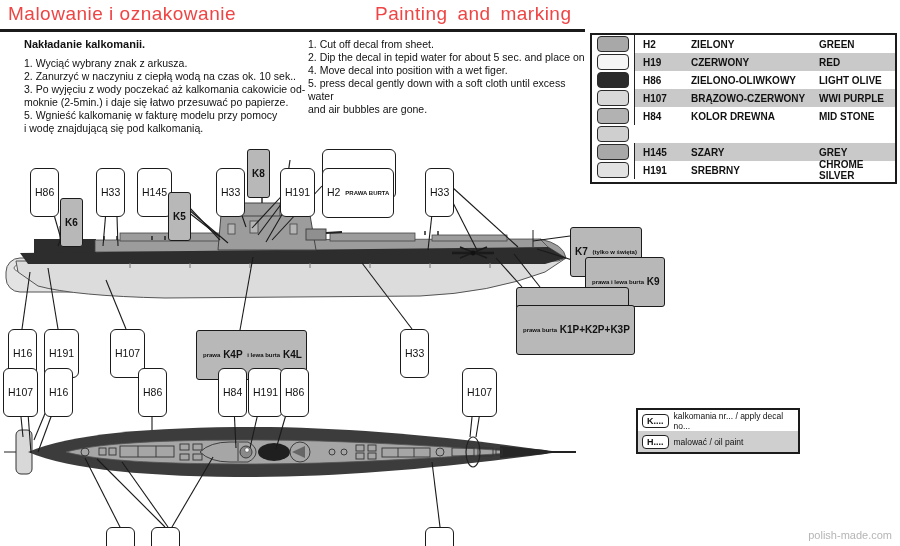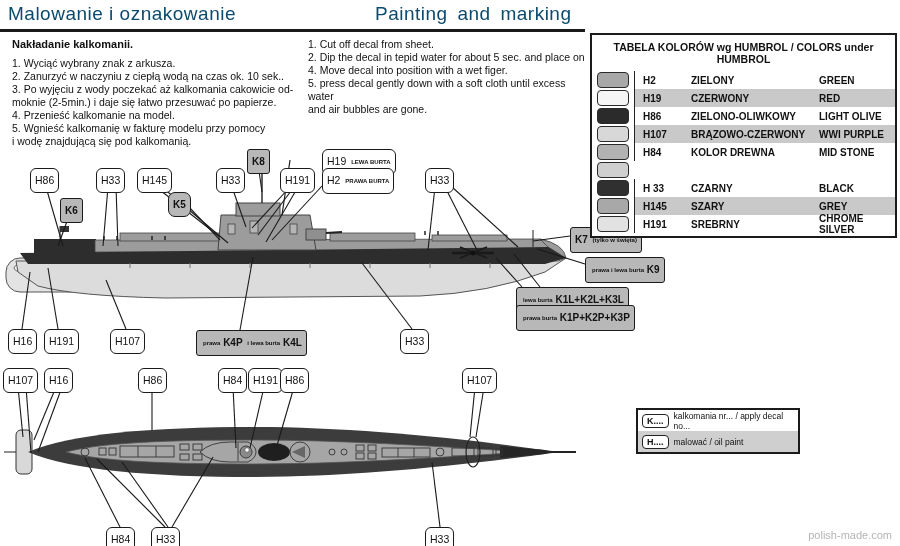--- a/index.html
+++ b/index.html
@@ -1,26 +1,26 @@
 <!DOCTYPE html>
 <html><head>
 <meta charset="utf-8">
 <style>
   html,body{margin:0;padding:0}
   body{width:900px;height:546px;position:relative;background:#ffffff;
        font-family:"Liberation Sans",sans-serif;color:#111;overflow:hidden}
 
-  .hdr{position:absolute;top:3px;font-size:19px;color:#0c4a6e;letter-spacing:.5px;z-index:4}
+  .hdr{position:absolute;top:3px;font-size:19px;color:#ef4444;letter-spacing:.5px;z-index:4}
   .hdr.left{left:8px}
   .hdr.right{left:375px;word-spacing:4px}
   .rule{position:absolute;left:0;top:29px;width:585px;height:3px;background:#1b1b1b;z-index:4}
 
   .col{position:absolute;top:38px;font-size:10.5px;line-height:13px;z-index:4}
   .col .colhead{font-weight:bold;font-size:11px;margin-bottom:6px}
-  .col.pl{left:12px;width:296px}
+  .col.pl{left:24px;width:296px}
   .col.en{left:308px;width:278px}
 
   .ctable{position:absolute;left:590px;top:33px;width:303px;border:2px solid #1b1b1b;
           background:#fff;z-index:4;padding-bottom:3px}
   .ctitle{font-size:10.5px;font-weight:bold;text-align:center;padding:6px 2px}
   .crow{display:flex;height:18px;align-items:stretch}
   .sw-cell{width:42px;display:flex;justify-content:center;align-items:center;background:#fff}
   .swatch{width:30px;height:14px;border:1.6px solid #2a2a2a;border-radius:4px}
   .ct-cell{flex:1;display:flex;align-items:center;border-left:1.5px solid #222;
            font-size:10px;font-weight:bold}
@@ -31,21 +31,21 @@
 
   .legend{position:absolute;left:636px;top:408px;width:160px;border:2px solid #1b1b1b;z-index:4;background:#fff}
   .lrow{display:flex;align-items:center;height:21px;font-size:8.5px;padding:0 4px;gap:5px}
   .lrow.shaded{background:#cfcfcf}
   .lkey{border:1.3px solid #222;border-radius:4px;background:#fff;font-size:9px;
         padding:0 4px;line-height:12px;font-weight:bold}
 
   .footer{position:absolute;right:8px;top:529px;font-size:11px;color:#b5b5b5;z-index:4}
 
   .callout{position:absolute;background:#fff;border:1.5px solid #1b1b1b;border-radius:6px;
-           font-size:10.5px;padding:4px 4px;line-height:15px;white-space:nowrap;z-index:3}
+           font-size:10.5px;padding:16px 4px;line-height:15px;white-space:nowrap;z-index:3}
   .callout .small{font-size:6px;font-weight:bold;margin-left:2px;vertical-align:1px}
   .callout.decal{background:#b8b8b8;border-radius:3px;font-weight:bold;border-width:1.3px;font-size:10px}
 
   svg.art{position:absolute;left:0;top:0;z-index:1}
 </style>
 </head>
 <body>
 
 <svg class="art" width="900" height="546" viewBox="0 0 900 546">
 
@@ -198,37 +198,35 @@
 <div class="hdr right">Painting and marking</div>
 <div class="rule"></div>
 
 <div class="col pl">
   <div class="colhead">Nakładanie kalkomanii.</div>
   <div id="pl-lines">
       <div class="iline">1. Wyciąć wybrany znak z arkusza.</div>
       <div class="iline">2. Zanurzyć w naczyniu z ciepłą wodą na czas ok. 10 sek..</div>
       <div class="iline">3. Po wyjęciu z wody poczekać aż kalkomania cakowicie od-</div>
       <div class="iline">moknie (2-5min.) i daje się łatwo przesuwać po papierze.</div>
-      <div class="iline">4. Przenieść kalkomanie na model.</div>
       <div class="iline">5. Wgnieść kalkomanię w fakturę modelu przy pomocy</div>
       <div class="iline">i wodę znajdującą się pod kalkomanią.</div>
     </div>
 </div>
 <div class="col en">
   <div id="en-lines">
       <div class="iline">1. Cut off decal from sheet.</div>
       <div class="iline">2. Dip the decal in tepid water for about 5 sec. and place on</div>
       <div class="iline">4. Move decal into position with a wet figer.</div>
       <div class="iline">5. press decal gently down with a soft cloth until excess water</div>
       <div class="iline">and air bubbles are gone.</div>
     </div>
 </div>
 
 <div class="ctable">
-  <div class="ctitle">TABELA KOLORÓW wg HUMBROL / COLORS under HUMBROL</div>
   <div id="ctrows">
       <div class="crow">
         <div class="sw-cell">
           <div class="swatch" style="background: rgb(168, 168, 168);"></div>
         </div>
         <div class="ct-cell">
           <span class="ct-code">H2</span>
           <span class="ct-pl">ZIELONY</span>
           <span class="ct-en">GREEN</span>
         </div>
@@ -269,30 +267,20 @@
         </div>
         <div class="ct-cell">
           <span class="ct-code">H84</span>
           <span class="ct-pl">KOLOR DREWNA</span>
           <span class="ct-en">MID STONE</span>
         </div>
       </div>
       <div class="crow">
         <div class="sw-cell">
           <div class="swatch" style="background: rgb(207, 207, 207);"></div>
-        </div>
-      </div>
-      <div class="crow">
-        <div class="sw-cell">
-          <div class="swatch" style="background: rgb(48, 48, 48);"></div>
-        </div>
-        <div class="ct-cell">
-          <span class="ct-code">H 33</span>
-          <span class="ct-pl">CZARNY</span>
-          <span class="ct-en">BLACK</span>
         </div>
       </div>
       <div class="crow">
         <div class="sw-cell">
           <div class="swatch" style="background: rgb(168, 168, 168);"></div>
         </div>
         <div class="ct-cell shaded">
           <span class="ct-code">H145</span>
           <span class="ct-pl">SZARY</span>
           <span class="ct-en">GREY</span>
@@ -328,21 +316,21 @@
     <div class="callout" style="left: 30px; top: 168px;"><span>H86</span> </div>
     <div class="callout" style="left: 96px; top: 168px;"><span>H33</span> </div>
     <div class="callout" style="left: 137px; top: 168px;"><span>H145</span> </div>
     <div class="callout" style="left: 216px; top: 168px;"><span>H33</span> </div>
     <div class="callout" style="left: 280px; top: 168px;"><span>H191</span> </div>
     <div class="callout" style="left: 322px; top: 149px;"><span>H19</span> <span class="small">LEWA BURTA</span> </div>
     <div class="callout" style="left: 322px; top: 168px;"><span>H2</span> <span class="small">PRAWA BURTA</span> </div>
     <div class="callout" style="left: 425px; top: 168px;"><span>H33</span> </div>
     <div class="callout decal" style="left: 247px; top: 149px;"><span>K8</span> </div>
     <div class="callout decal" style="left: 60px; top: 198px;"><span>K6</span> </div>
-    <div class="callout decal" style="left: 168px; top: 192px; border-radius: 7px;"><span>K5</span> </div>
+    <div class="callout decal" style="left: 168px; top: 192px;"><span>K5</span> </div>
     <div class="callout decal" style="left: 570px; top: 227px;"><span>K7</span> <span class="small">(tylko w święta)</span> </div>
     <div class="callout decal" style="left: 585px; top: 257px;"><span class="small">prawa i lewa burta</span> <span>K9</span> </div>
     <div class="callout decal" style="left: 516px; top: 287px;"><span class="small">lewa burta</span> <span>K1L+K2L+K3L</span> </div>
     <div class="callout decal" style="left: 516px; top: 305px;"><span class="small">prawa burta</span> <span>K1P+K2P+K3P</span> </div>
     <div class="callout" style="left: 8px; top: 329px;"><span>H16</span> </div>
     <div class="callout" style="left: 44px; top: 329px;"><span>H191</span> </div>
     <div class="callout" style="left: 110px; top: 329px;"><span>H107</span> </div>
     <div class="callout decal" style="left: 196px; top: 330px;"><span class="small">prawa</span> <span>K4P</span> <span class="small">i lewa burta</span> <span>K4L</span> </div>
     <div class="callout" style="left: 400px; top: 329px;"><span>H33</span> </div>
     <div class="callout" style="left: 3px; top: 368px;"><span>H107</span> </div>

